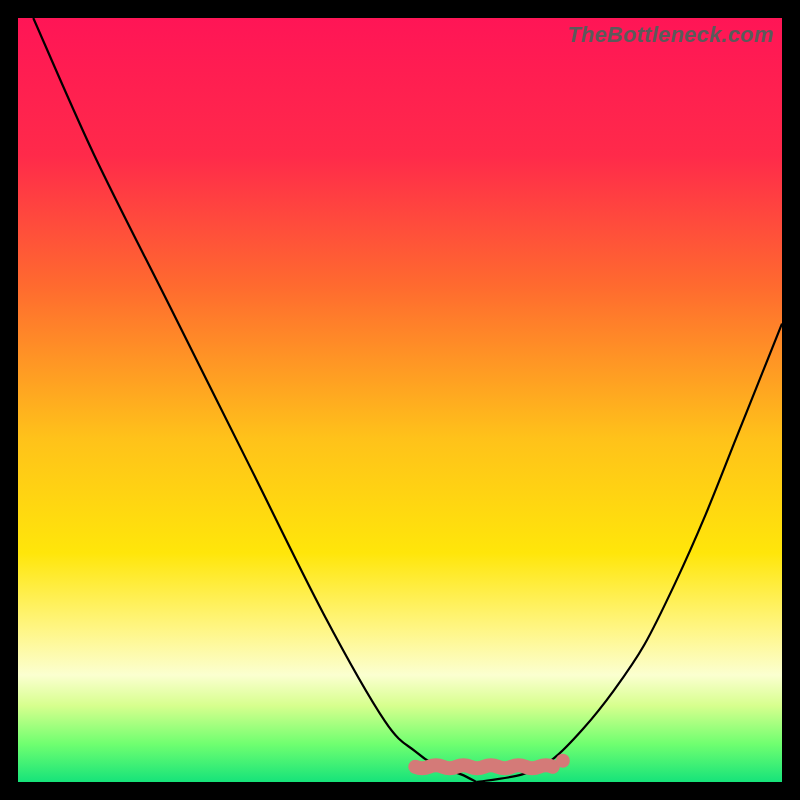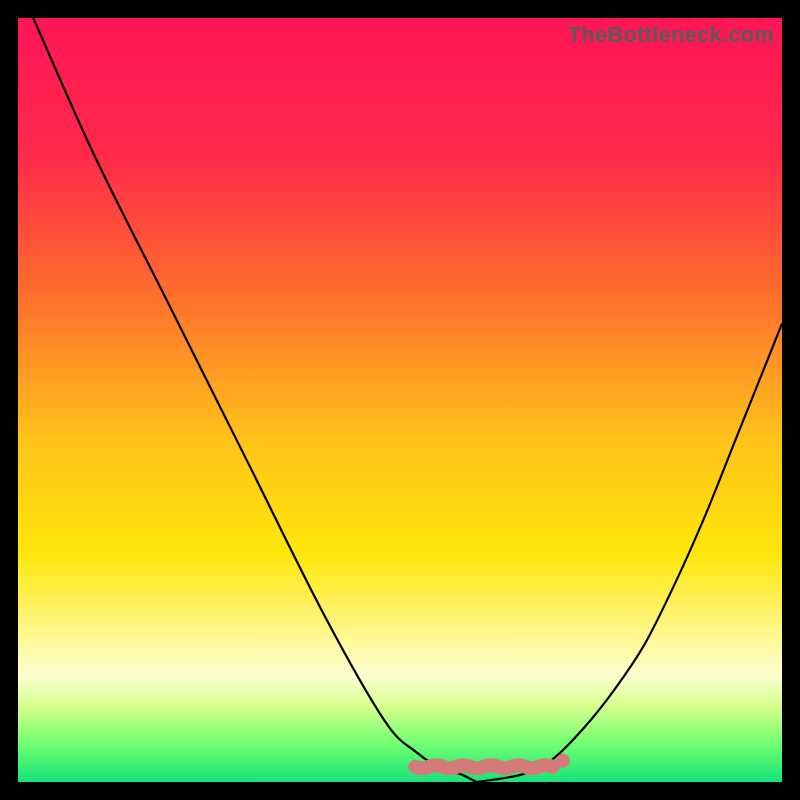--- a/index.html
+++ b/index.html
@@ -10,20 +10,21 @@
     background: #000;
     overflow: hidden;
   }
   .frame {
     position: absolute;
     left: 18px;
     top: 18px;
     width: 764px;
     height: 764px;
     background: #000;
+    font-style: italic;
   }
   .plot {
     position: absolute;
     left: 0;
     top: 0;
     width: 764px;
     height: 764px;
   }
   .watermark {
     position: absolute;

